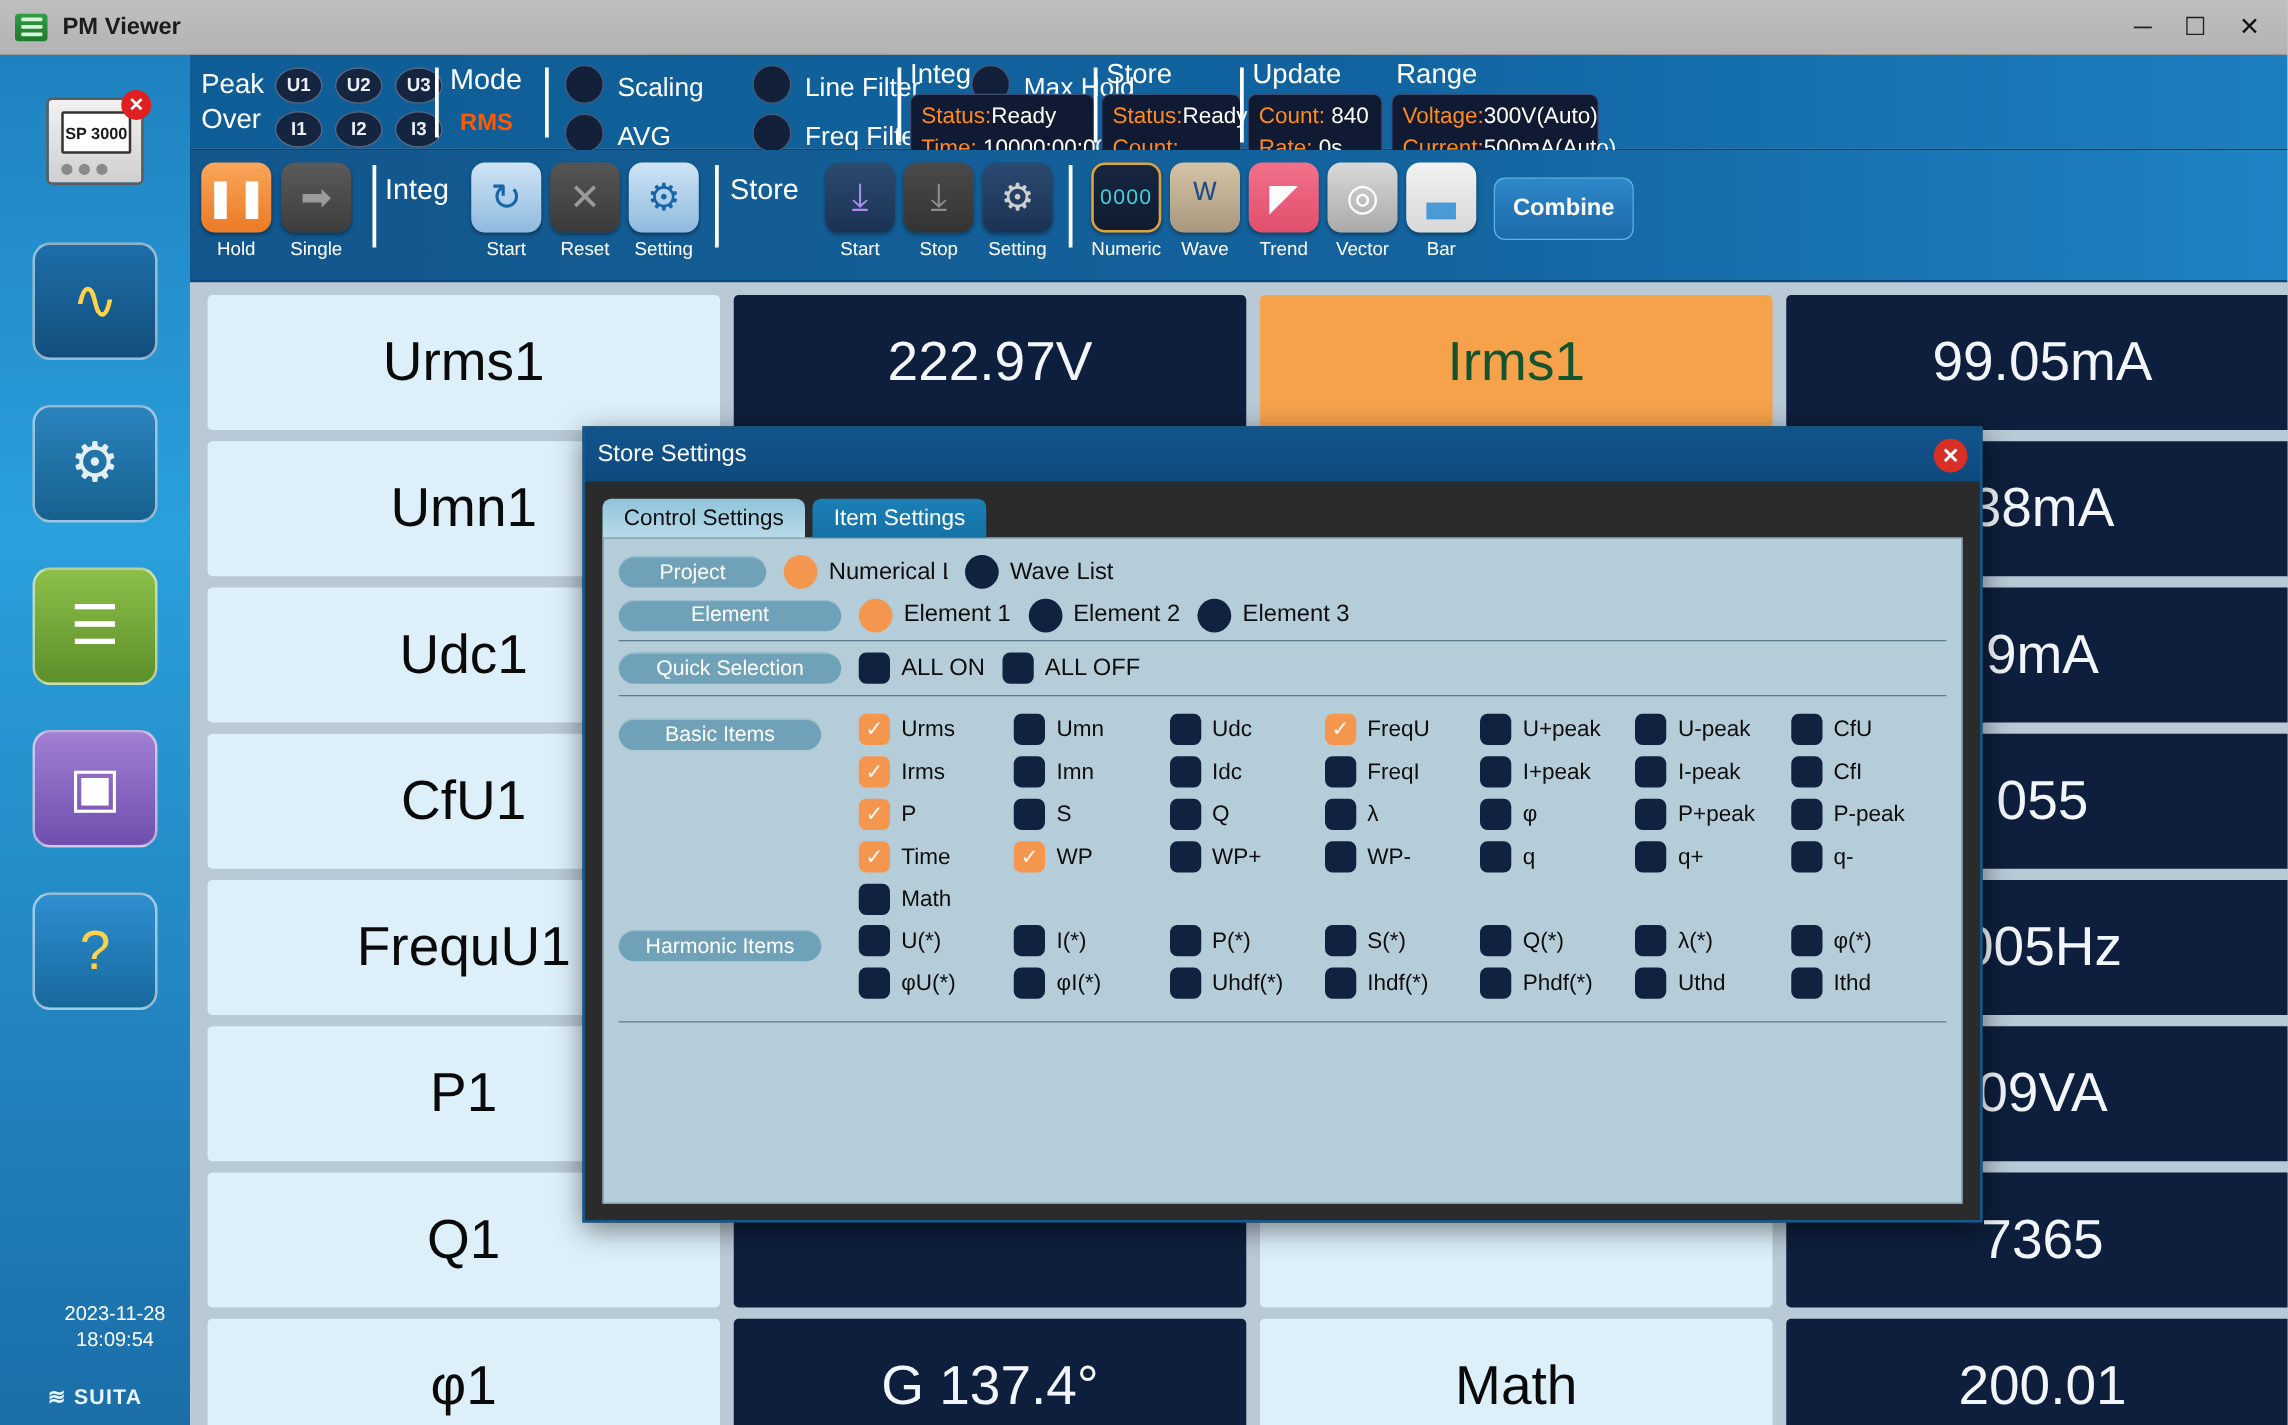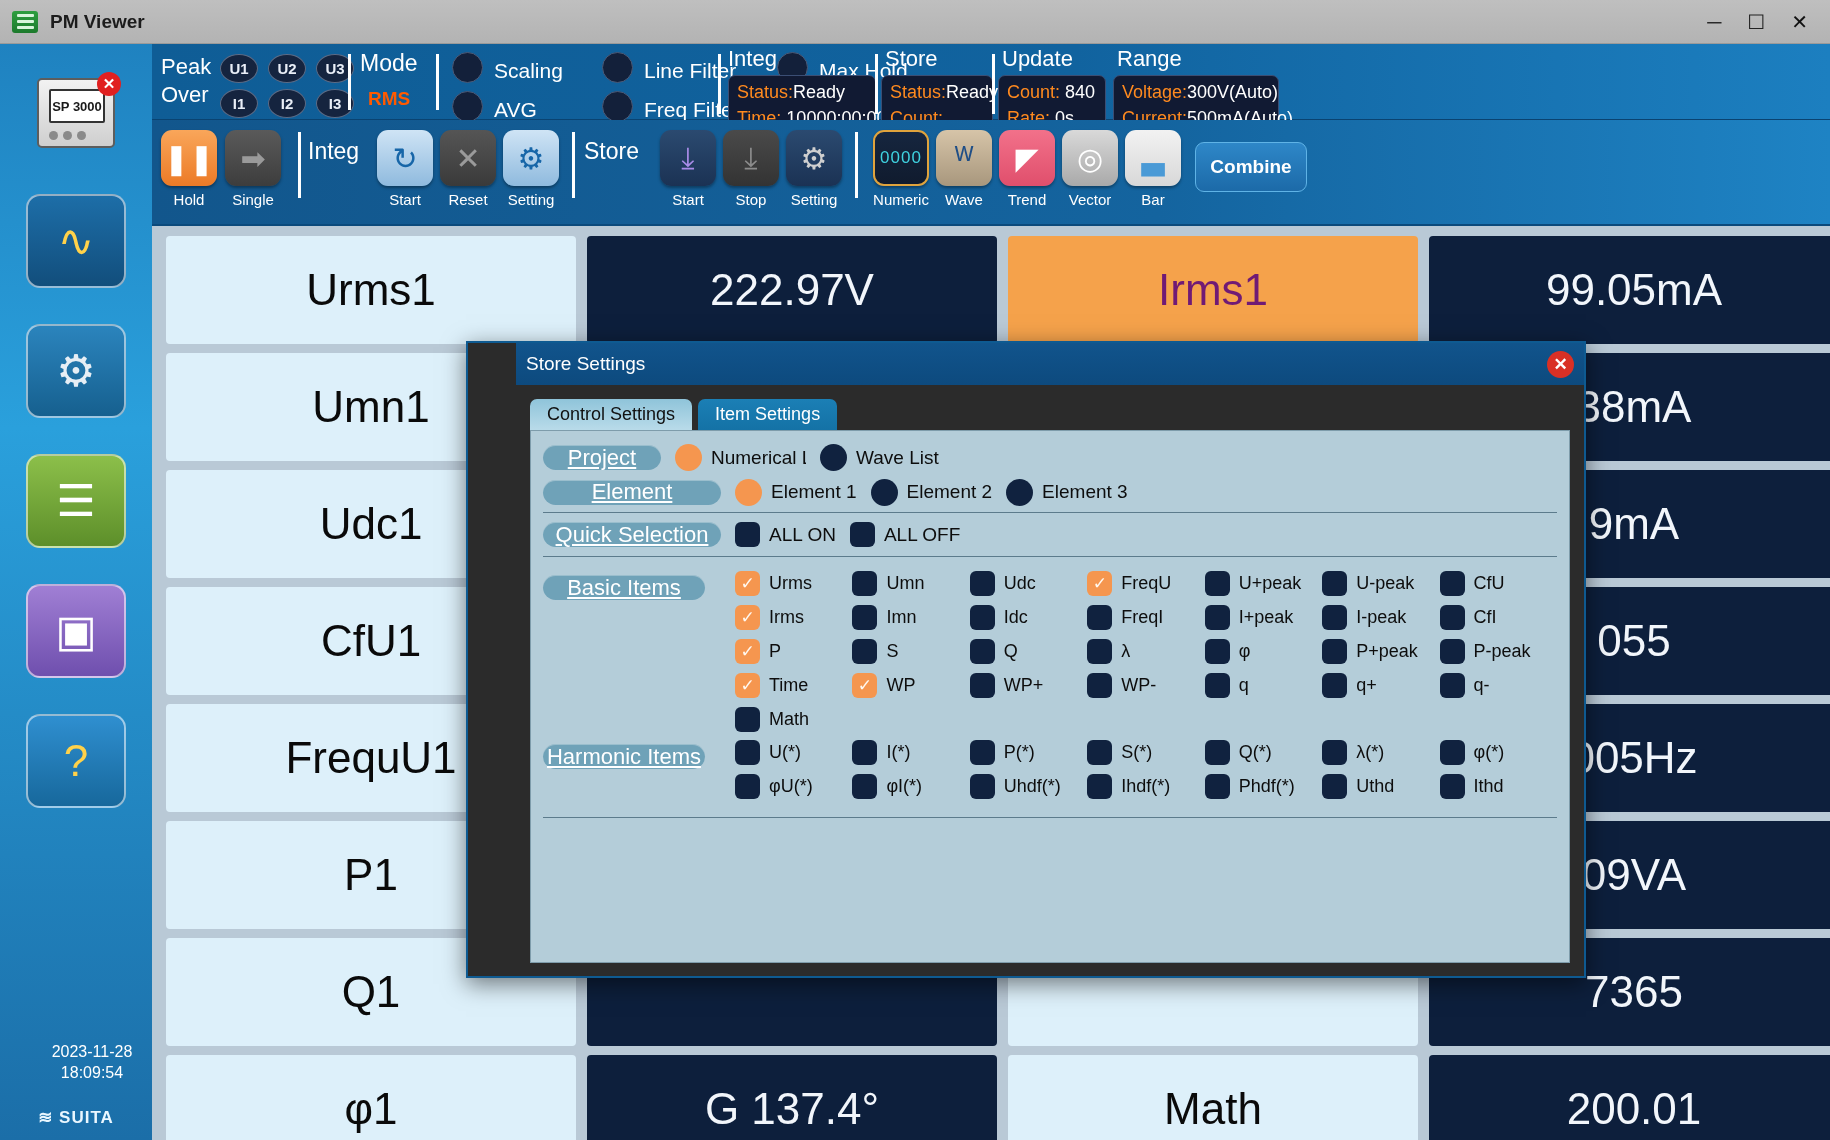--- a/index.html
+++ b/index.html
@@ -83,43 +83,43 @@
     font-size:19px; font-weight:bold; display:flex; align-items:center; justify-content:center; }
 
   
   .meas { position:absolute; left:152px; top:226px; width:1678px; height:914px;
     background:#b9c9d6; padding:10px 14px; display:grid;
     grid-template-columns:410px 410px 410px 410px; grid-auto-rows:108px; gap:9px 11px; }
   .cell { border-radius:4px; display:flex; align-items:center; justify-content:center;
     font-size:44px; }
   .cell.lbl { background:#ddf0fa; color:#0a0a0a; }
   .cell.val { background:#0d1f3c; color:#f2f6fb; }
-  .cell.hl  { background:#f5a24b; color:#701a75; }
+  .cell.hl  { background:#f5a24b; color:#14532d; }
 
   
   .modal { position:absolute; left:466px; top:341px; width:1120px; height:637px;
-    background:#2b2b2b; border:2px solid #0e5a91; box-shadow:0 6px 22px rgba(0,0,0,.5);padding-left:48px; }
+    background:#2b2b2b; border:2px solid #0e5a91; box-shadow:0 6px 22px rgba(0,0,0,.5); }
   .modal-tb { height:42px; background:linear-gradient(#11548c,#0d4a7e);
     display:flex; align-items:center; padding:0 10px; }
   .modal-tb .mt { color:#fff; font-size:19px; }
   .modal-x { margin-left:auto; width:27px; height:27px; border-radius:50%;
     background:#d93025; color:#fff; font-size:17px; font-weight:bold;
     display:flex; align-items:center; justify-content:center; }
   .tabs { display:flex; gap:6px; padding:14px 0 0 14px; }
   .tab { height:31px; padding:0 17px; border-radius:7px 7px 0 0; font-size:18px;
     display:flex; align-items:center; }
   .tab.inactive { background:linear-gradient(#8fc4da,#b9dbe9); color:#101010; }
   .tab.active { background:linear-gradient(#1b7fb5,#1472a6); color:#fff; }
   .panel { margin:0 14px 14px 14px; height:533px; background:#b4cdd9;
     border:1px solid #7e9cab; padding:8px 12px; }
   .rowline { border-bottom:1px solid #5c7b8c; }
   .prow { display:flex; align-items:center; gap:14px; height:37px; }
   .pill { height:25px; border-radius:13px; background:#6fa2b8; color:#fff;
-    font-size:22px; display:flex; align-items:center; justify-content:center;
-    box-shadow:inset 0 1px 0 rgba(255,255,255,.3);text-decoration:underline; }
+    font-size:17px; display:flex; align-items:center; justify-content:center;
+    box-shadow:inset 0 1px 0 rgba(255,255,255,.3); }
   .pill.w1 { width:118px; } .pill.w2 { width:178px; }
   .opt { display:flex; align-items:center; gap:9px; font-size:19px; color:#0d0d0d; }
   .dot { width:27px; height:27px; border-radius:50%; background:#0e2murky; }
   .dot { background:#10223f; }
   .dot.on { background:#f5964f; }
   .sq { width:25px; height:25px; border-radius:6px; background:#10223f;
     display:flex; align-items:center; justify-content:center; color:#fff; font-size:17px;}
   .sq.on { background:#f5964f; }
   .sq.on::after { content:"\2713"; color:#fff8f0; font-size:17px; }
   .clip { max-width:95px; overflow:hidden; white-space:nowrap; }

